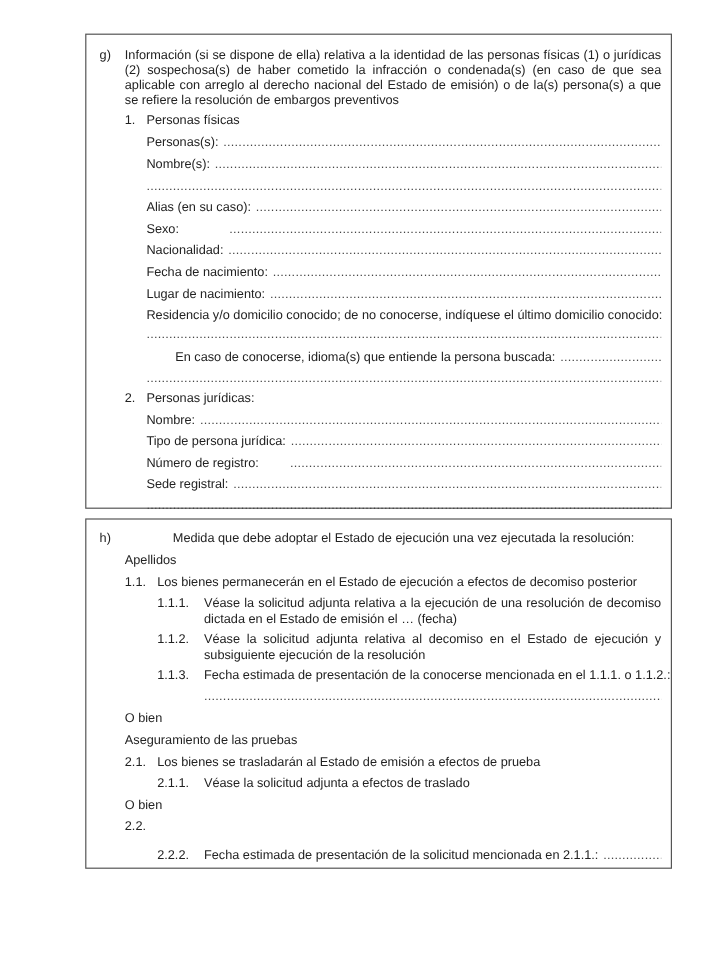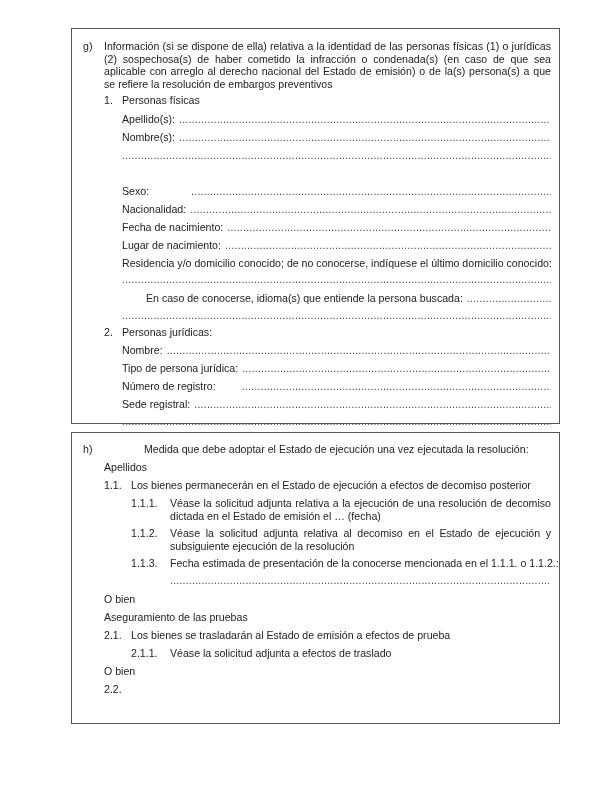--- a/index.html
+++ b/index.html
@@ -22,28 +22,32 @@
 <body>
 
 <div id="box-g" class="box">
   <span class="num" style="left:11px;top:11px;">g)</span>
   <div class="para" style="left:32px;top:11px;width:447px;">Información (si se dispone de ella) relativa a la identidad de las personas físicas (1) o jurídicas (2) sospechosa(s) de haber cometido la infracción o condenada(s) (en caso  de que sea aplicable con arreglo al derecho nacional del Estado de emisión) o de la(s) persona(s) a que se refiere la resolución de embargos preventivos</div>
 
   <span class="num" style="left:32px;top:65px;">1.</span>
   <span class="line" style="left:50px;top:65px;">Personas físicas</span>
 
   <div class="field" style="top:84px;">
-    <span class="lbl">Apellido(s):</span>
+    <span class="lbl">Personas(s):</span>
     <span class="fill"></span>
   </div>
   <div class="field" style="top:102px;">
     <span class="lbl">Nombre(s):</span>
     <span class="fill"></span>
   </div>
   <div class="field" style="top:120px;">
+    <span class="fill"></span>
+  </div>
+  <div class="field" style="top:138px;">
+    <span class="lbl">Alias (en su caso):</span>
     <span class="fill"></span>
   </div>
   <div class="field" style="top:156px;gap:38px;">
     <span class="lbl">Sexo:</span>
     <span class="fill"></span>
   </div>
   <div class="field" style="top:174px;">
     <span class="lbl">Nacionalidad:</span>
     <span class="fill"></span>
   </div>
@@ -113,13 +117,18 @@
   <span class="num" style="left:32px;top:196px;">2.1.</span>
   <span class="line" style="left:59px;top:196px;">Los bienes se trasladarán al Estado de emisión a efectos de prueba</span>
 
   <span class="num" style="left:59px;top:214px;">2.1.1.</span>
   <span class="line" style="left:98px;top:214px;">Véase la solicitud adjunta a efectos de traslado</span>
 
   <span class="line" style="left:32px;top:232px;">O bien</span>
 
   <span class="num" style="left:32px;top:250px;">2.2.</span>
 
+  <div class="field" style="left:59px;top:274px;">
+    <span class="lbl" style="width:39px;padding-right:0;">2.2.2.</span>
+    <span class="lbl">Fecha estimada de presentación de la solicitud mencionada en 2.1.1.:</span>
+    <span class="fill"></span>
+  </div>
 </div>
 
 </body></html>

